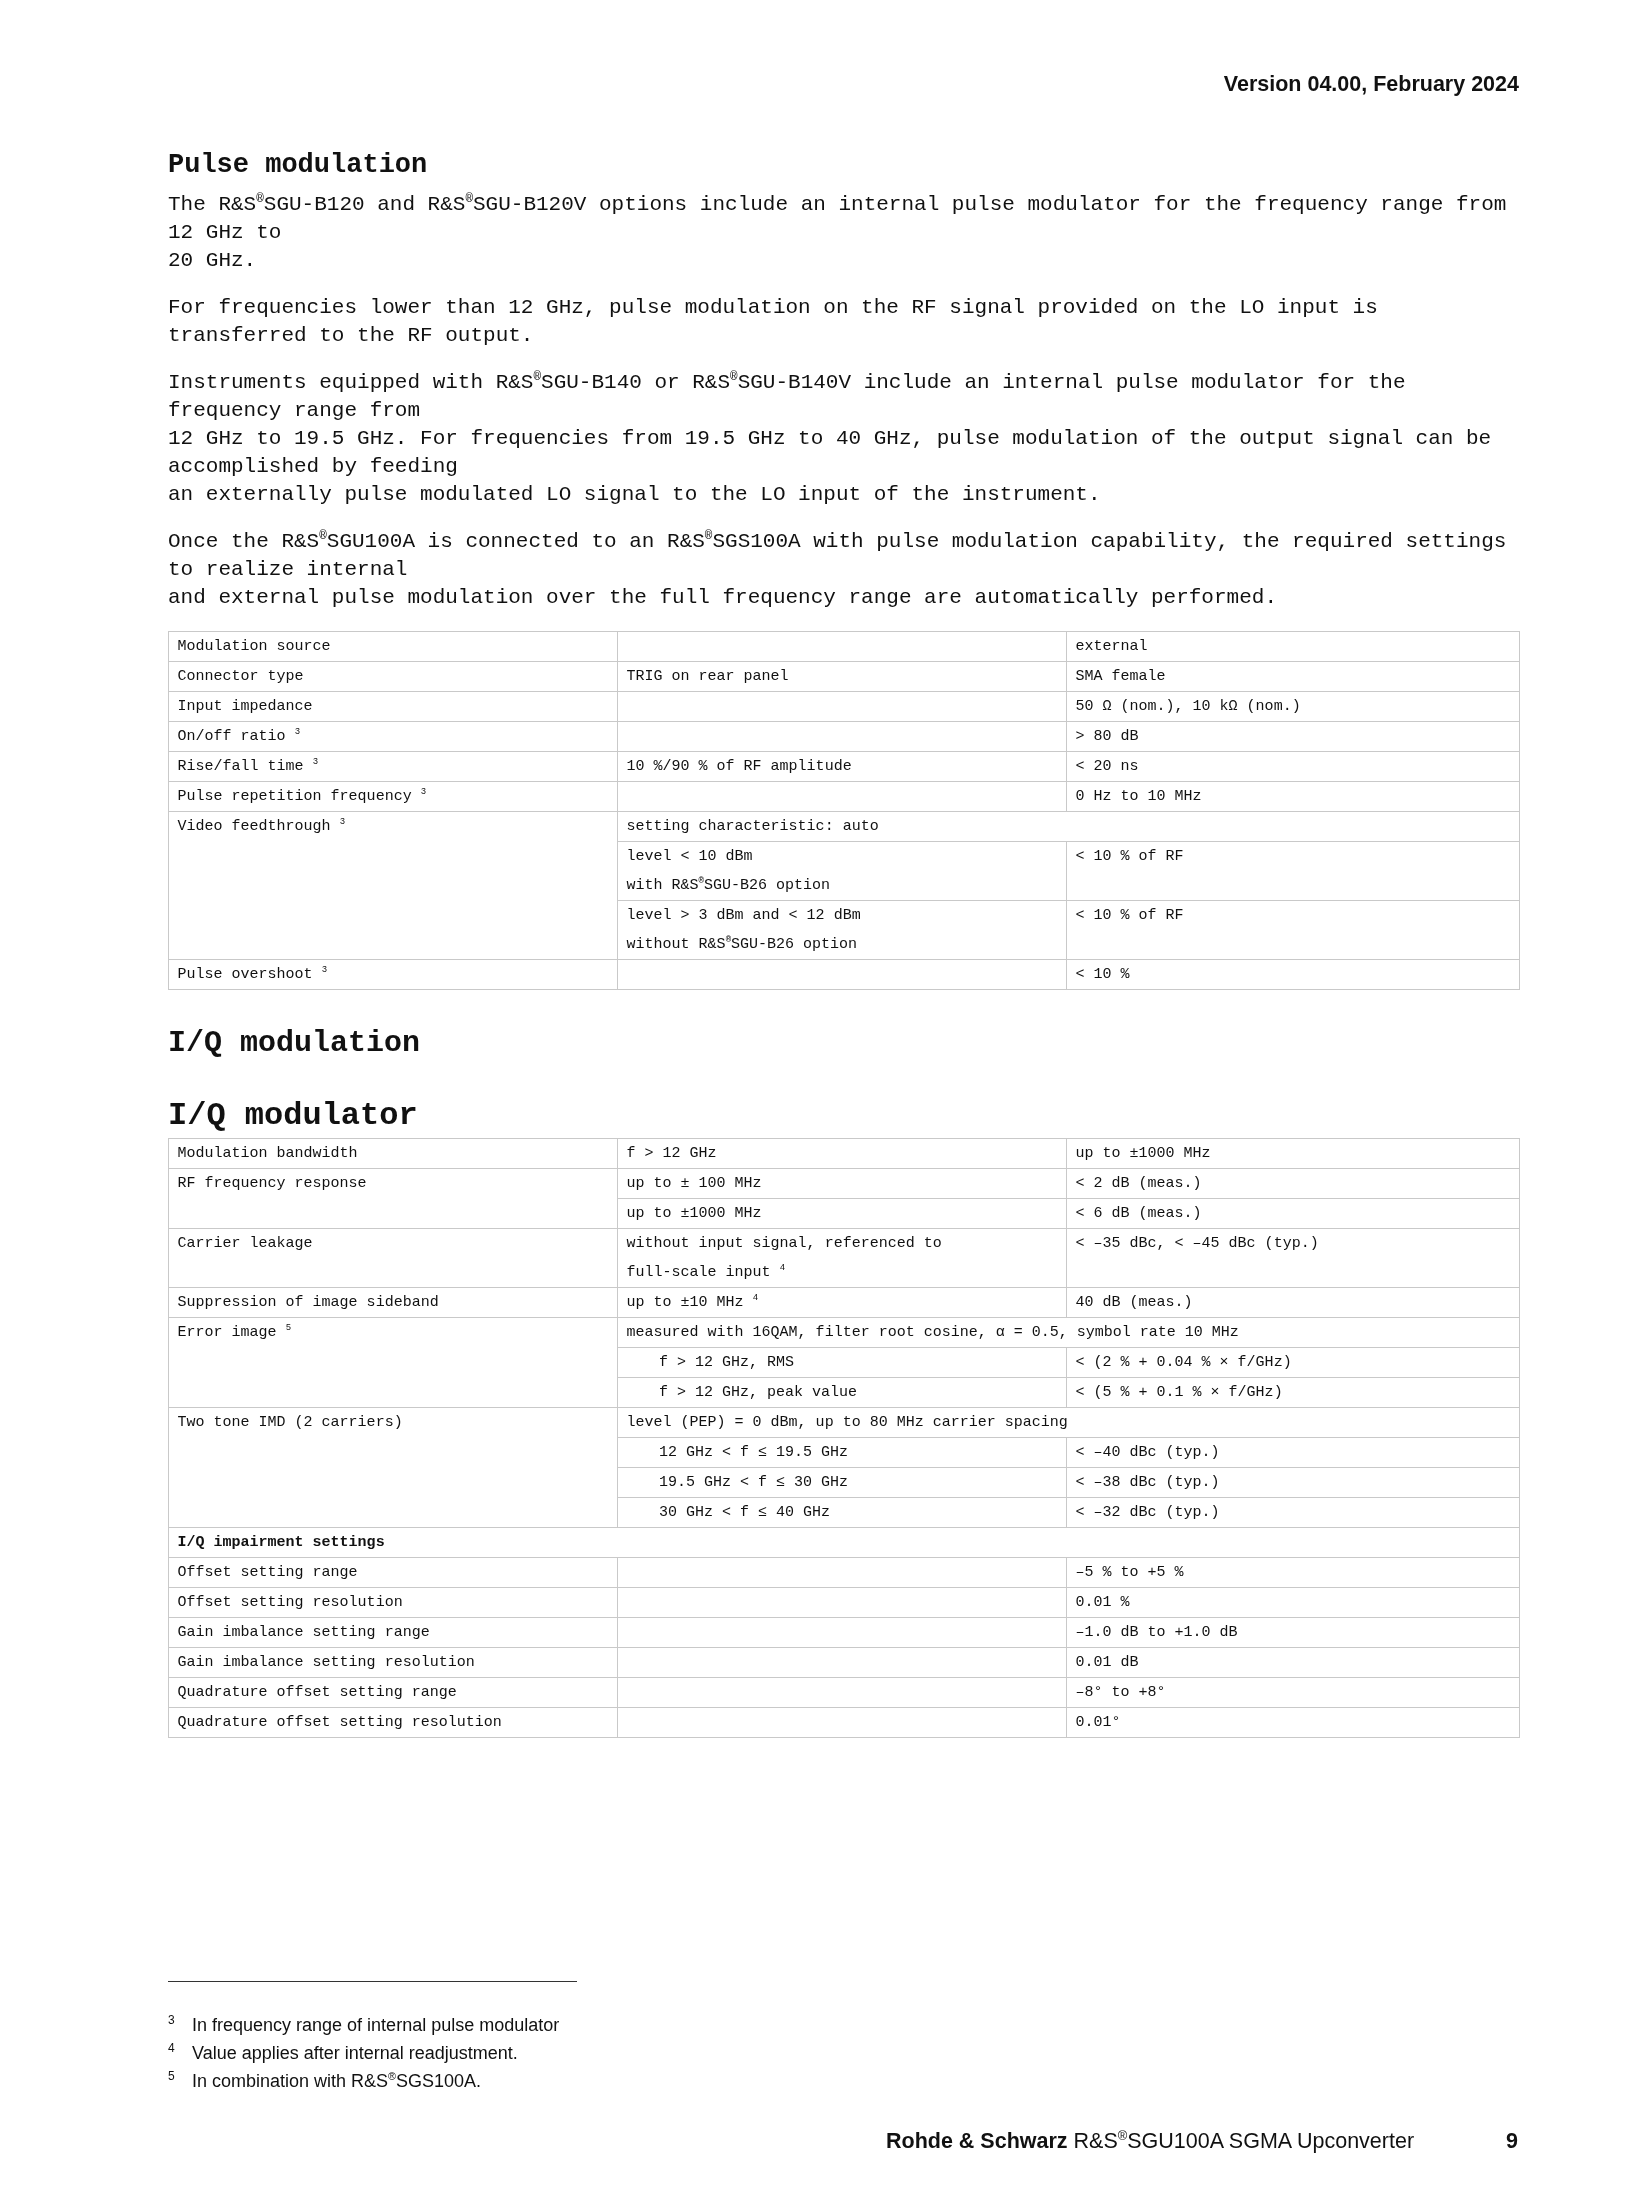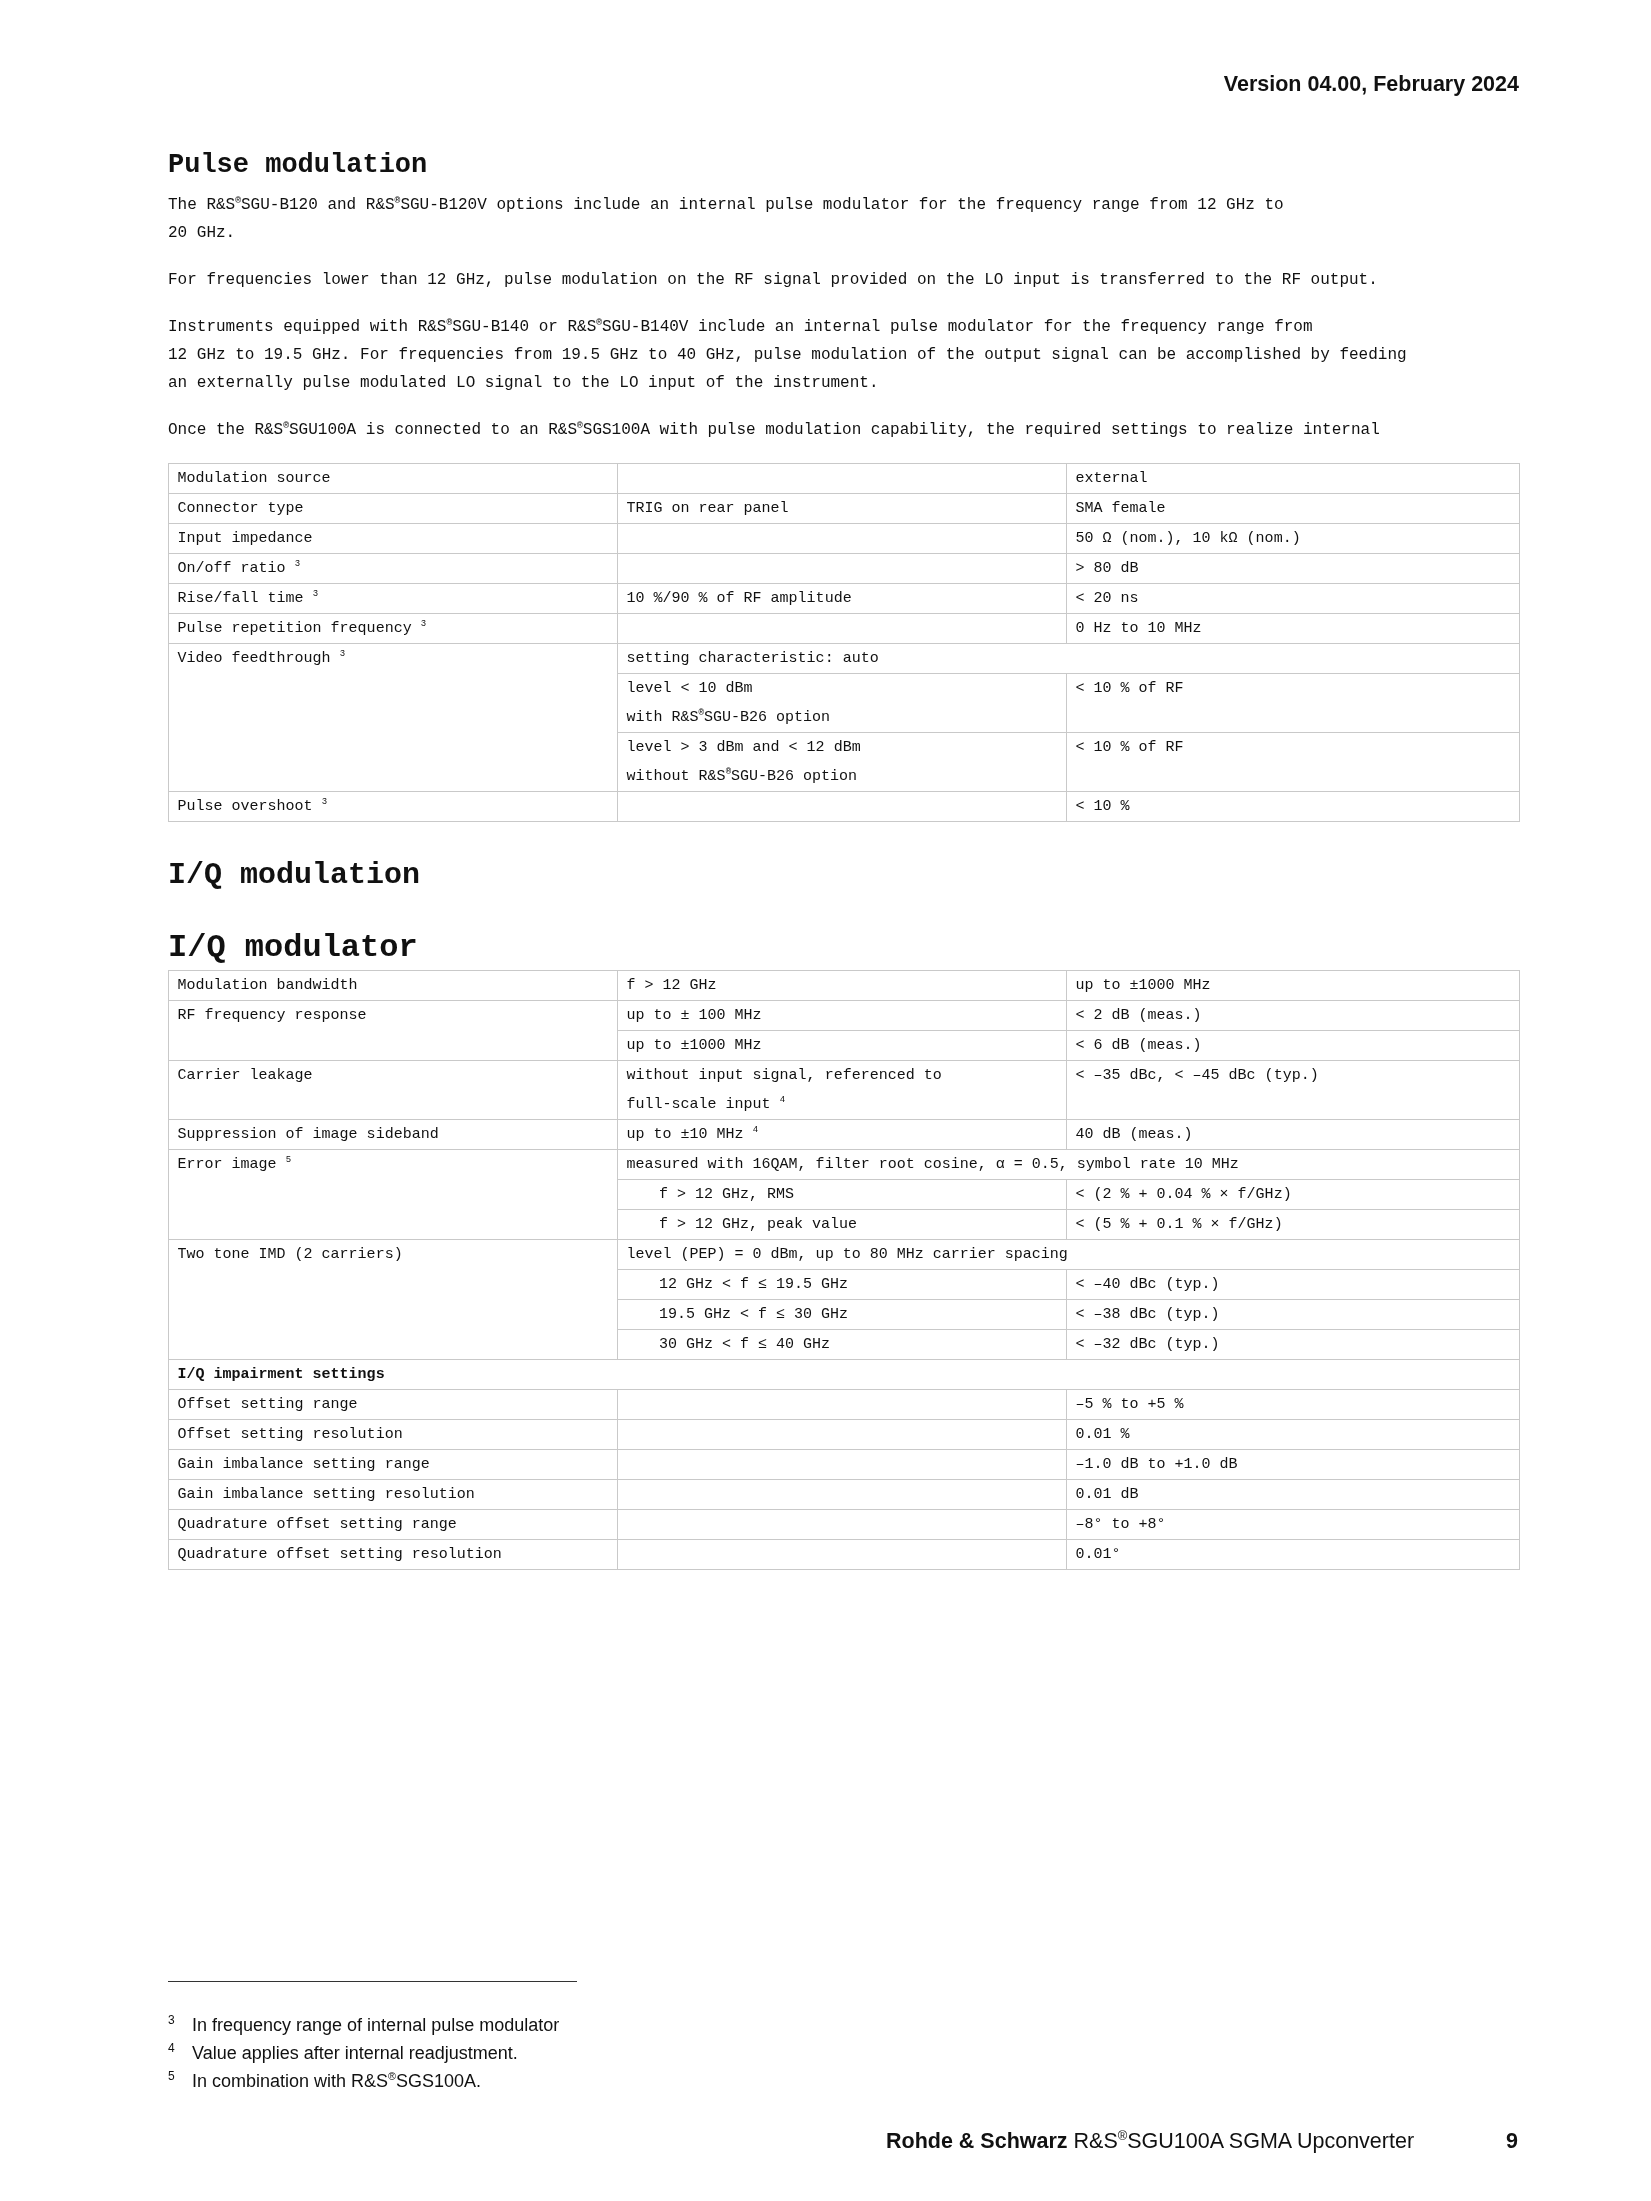--- a/index.html
+++ b/index.html
@@ -16,21 +16,21 @@
   h2.sec {
     font-size: 27px; font-weight: bold; margin: 0 0 8.6px 0; line-height: 34px;
   }
   h1.chap {
     font-size: 30px; font-weight: bold; margin: 31px 0 0 0; line-height: 45px;
   }
   h2.sub {
     font-size: 32px; font-weight: bold; margin: 33px 0 5.2px 0; line-height: 34px;
   }
   p.body {
-    font-size: 16px; line-height: 28px; margin: 0 0 19px 0;
+    font-size: 21px; line-height: 28px; margin: 0 0 19px 0;
   }
   sup { font-size: 60%; line-height: 0; vertical-align: super; }
   table.spec {
     width: 1351px; border-collapse: collapse; table-layout: fixed;
     font-size: 15px; line-height: 29px;
   }
   table.spec td {
     border: 1.7px solid #c9c9c9; padding: 0 8.6px; vertical-align: top;
   }
   table.spec col.c1 { width: 449px; }
@@ -62,21 +62,21 @@
 <div class="content">
 
   <h2 class="sec">Pulse modulation</h2>
 
   <p class="body"><span>The R&amp;S</span><sup>®</sup><span>SGU-B120 and R&amp;S</span><sup>®</sup><span>SGU-B120V options include an internal pulse modulator for the frequency range from 12 GHz to</span><br><span>20 GHz.</span></p>
 
   <p class="body">For frequencies lower than 12 GHz, pulse modulation on the RF signal provided on the LO input is transferred to the RF output.</p>
 
   <p class="body"><span>Instruments equipped with R&amp;S</span><sup>®</sup><span>SGU-B140 or R&amp;S</span><sup>®</sup><span>SGU-B140V include an internal pulse modulator for the frequency range from</span><br><span>12 GHz to 19.5 GHz. For frequencies from 19.5 GHz to 40 GHz, pulse modulation of the output signal can be accomplished by feeding</span><br><span>an externally pulse modulated LO signal to the LO input of the instrument.</span></p>
 
-  <p class="body"><span>Once the R&amp;S</span><sup>®</sup><span>SGU100A is connected to an R&amp;S</span><sup>®</sup><span>SGS100A with pulse modulation capability, the required settings to realize internal</span><br></p>
+  <p class="body"><span>Once the R&amp;S</span><sup>®</sup><span>SGU100A is connected to an R&amp;S</span><sup>®</sup><span>SGS100A with pulse modulation capability, the required settings to realize internal</span><br><span>and external pulse modulation over the full frequency range are automatically performed.</span></p>
 
   <table class="spec">
     <colgroup>
         <col class="c1">
         <col class="c2">
         <col class="c3">
       </colgroup>
     <tbody>
         <tr>
       <td>Modulation source</td>

